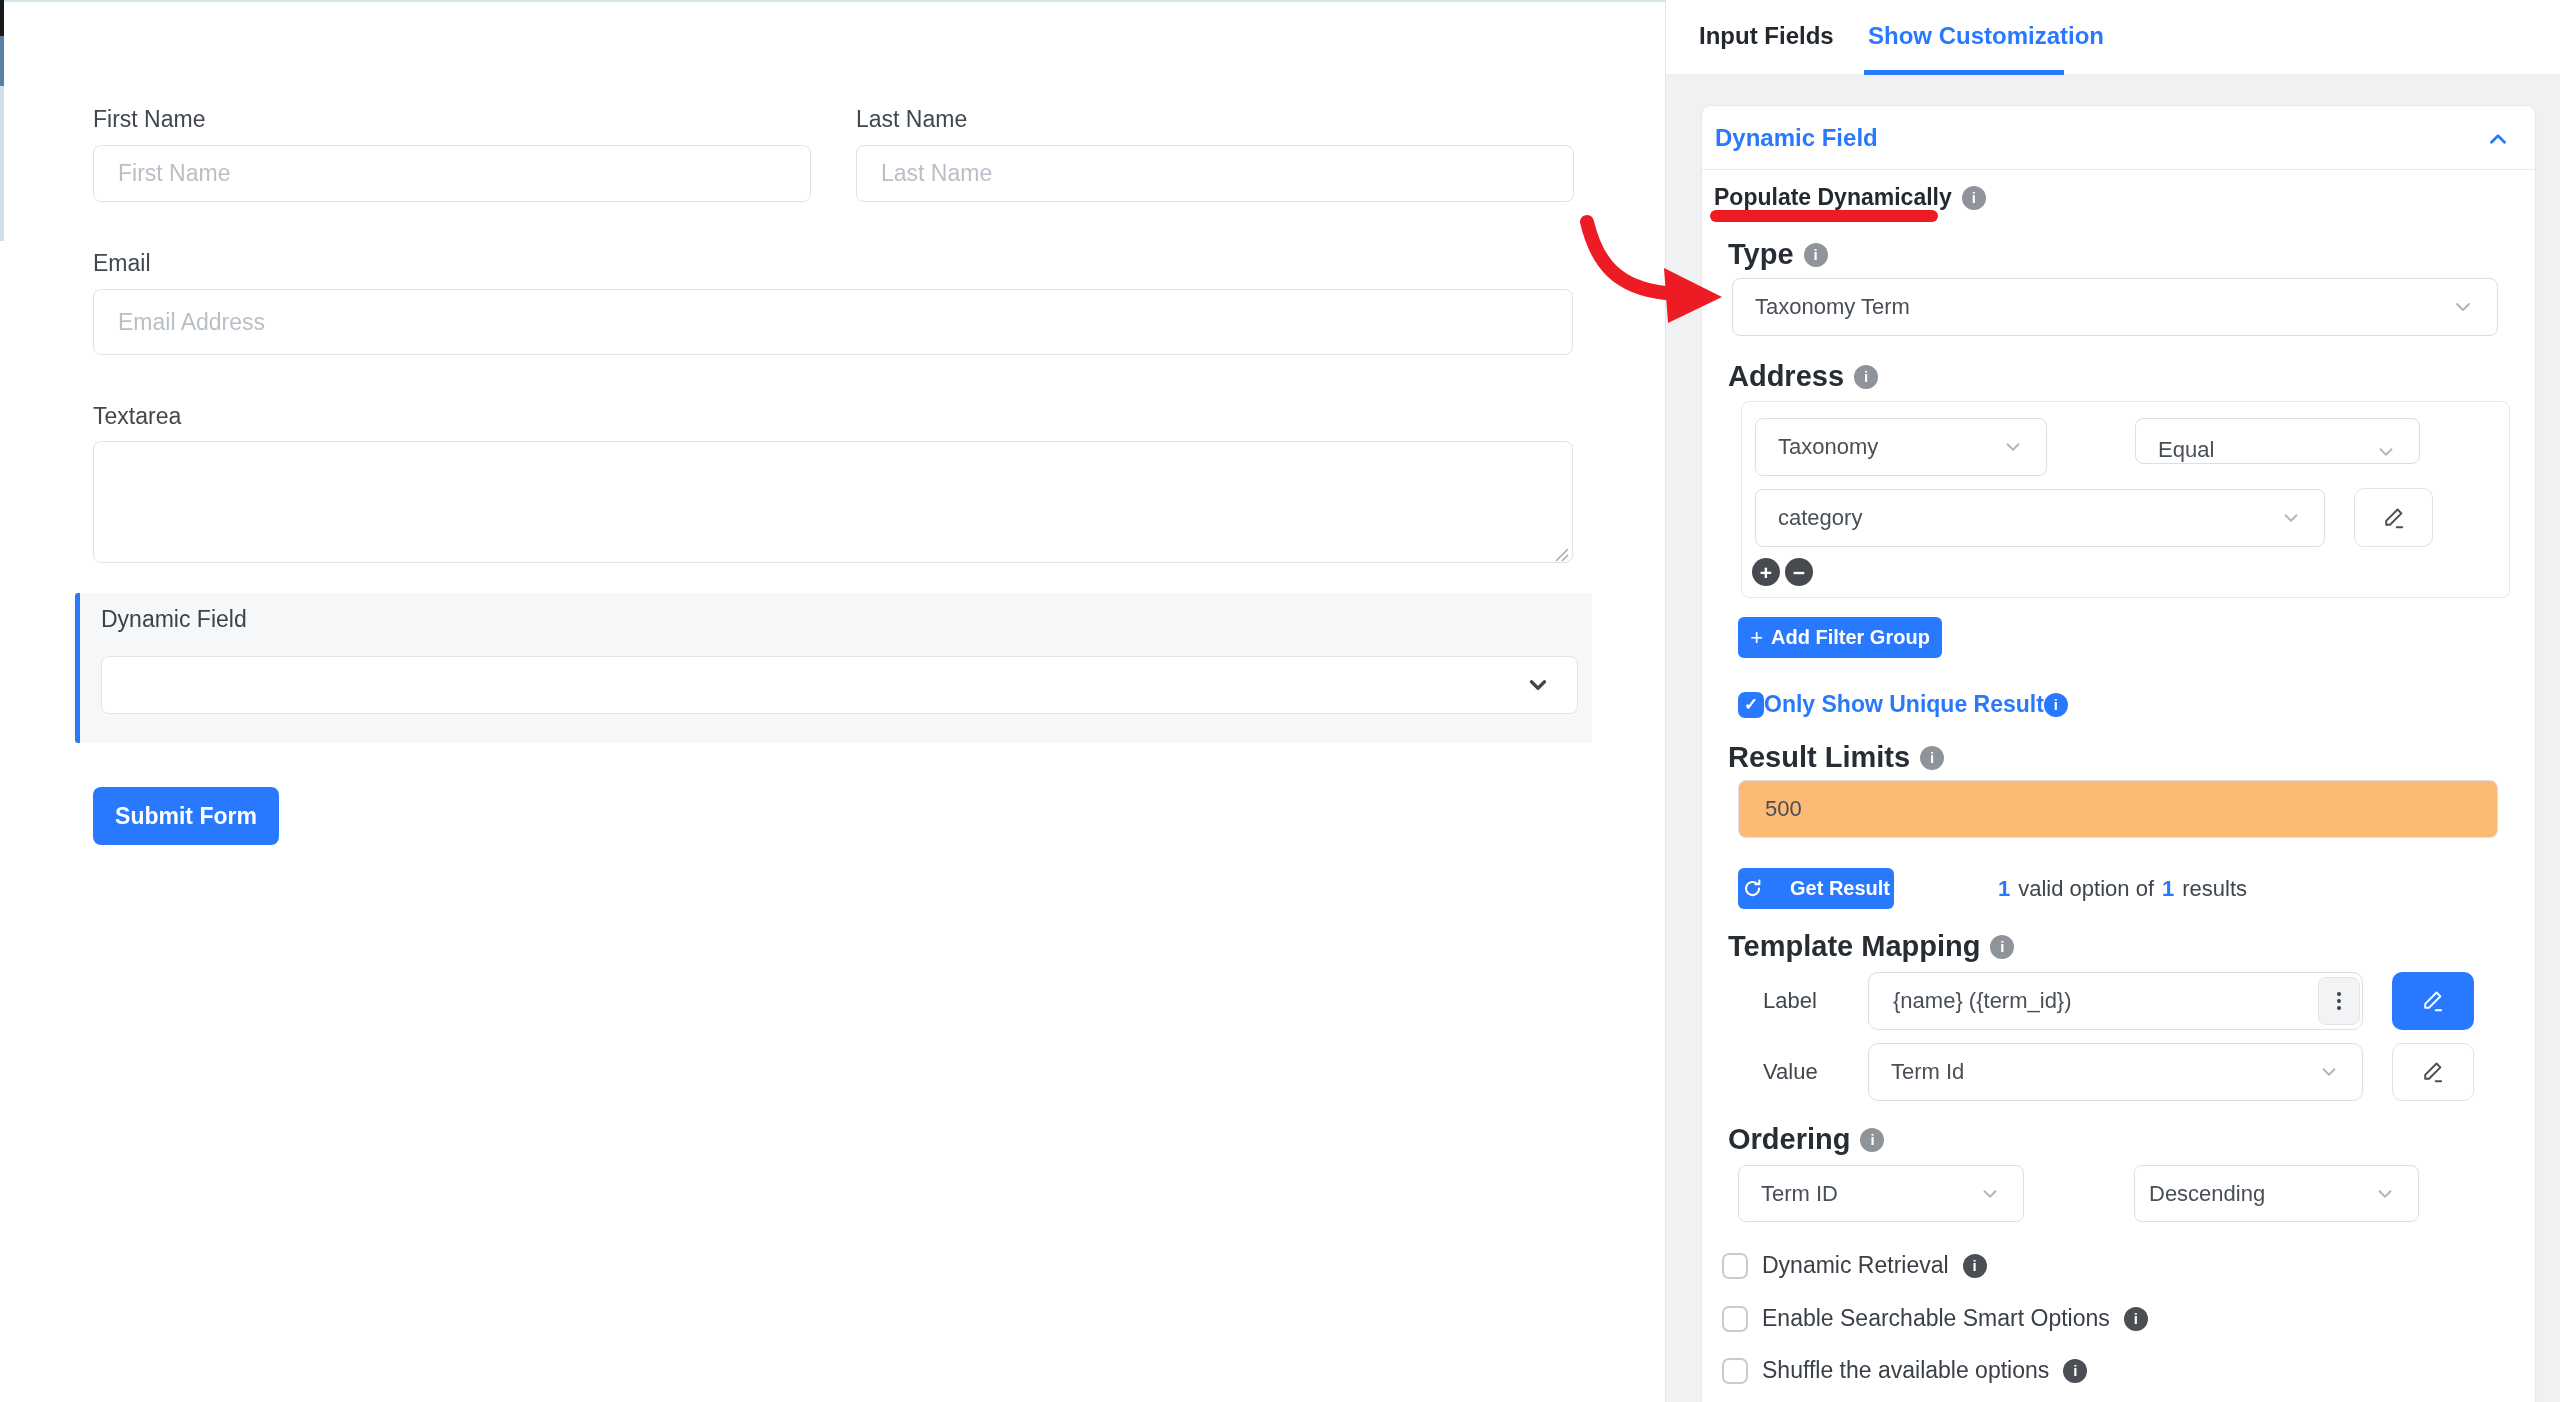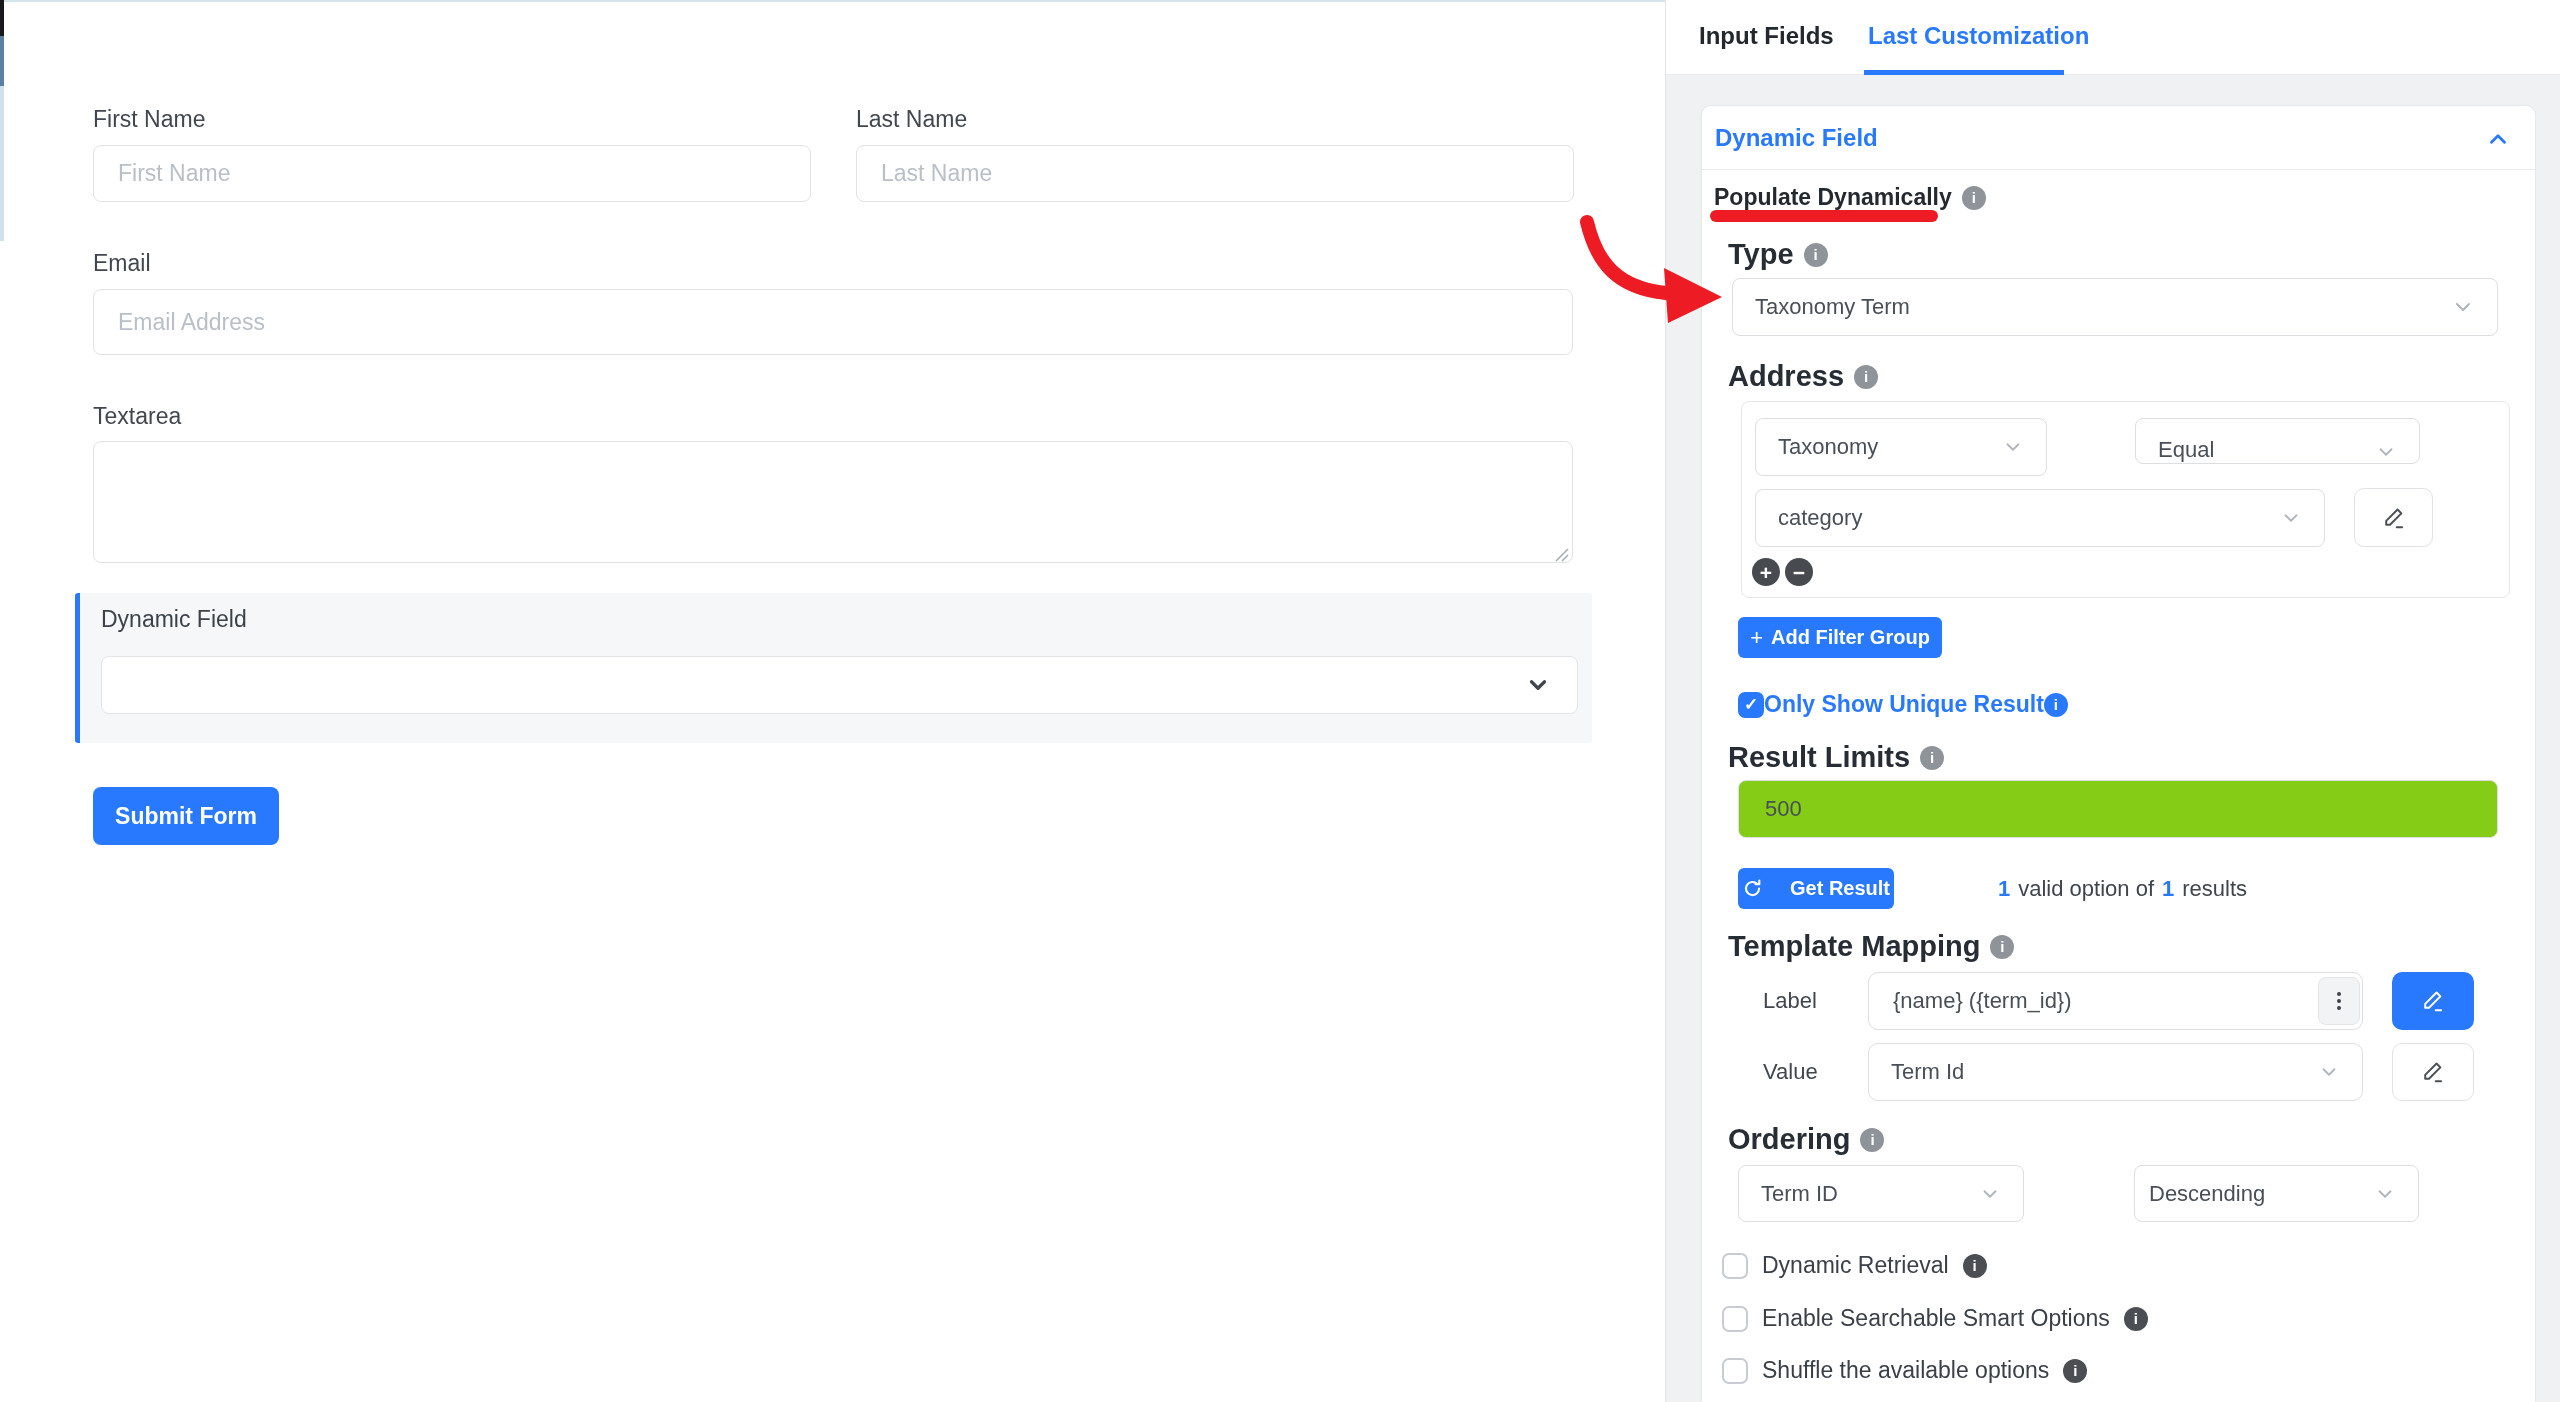--- a/index.html
+++ b/index.html
@@ -101,21 +101,21 @@
 
   .cb{width:26px;height:26px;border:2px solid #c8ccd2;border-radius:7px;background:#fff;
     display:inline-flex;align-items:center;justify-content:center;cursor:pointer;flex:0 0 auto;}
   .cb.checked{background:#2979ff;border-color:#2979ff;}
   .cb.checked::after{content:"\2713";color:#fff;font-size:17px;font-weight:700;}
 
   .unique-row{position:absolute;left:36px;top:585px;display:flex;align-items:center;gap:0;}
   .unique-label{font-size:23px;font-weight:600;color:#2979ff;}
 
   .rl-input{position:absolute;left:36px;top:674px;width:760px;height:58px;border:1px solid #dcdee2;
-    border-radius:8px;background:#84cc16;font-family:"Liberation Sans",sans-serif;
+    border-radius:8px;background:#fdba74;font-family:"Liberation Sans",sans-serif;
     font-size:22px;color:#484f57;padding:0 26px;outline:none;}
 
   .get-result-btn{position:absolute;left:36px;top:762px;width:156px;height:41px;background:#2979ff;
     border:none;border-radius:6px;color:#fff;font-size:20px;font-weight:600;cursor:pointer;
     display:flex;align-items:center;justify-content:center;gap:27px;
     font-family:"Liberation Sans",sans-serif;}
   .result-summary{position:absolute;left:296px;top:770px;display:flex;gap:8px;
     font-size:22px;color:#3e454c;}
   .rs-num{color:#2979ff;font-weight:600;}
 
@@ -179,21 +179,21 @@
   </div>
 
   <svg class="red-arrow" width="195" height="145" viewBox="0 0 195 145">
     <path d="M35 30 C 45 72, 66 96, 114 101" fill="none" stroke="#ed1c24" stroke-width="14" stroke-linecap="round"></path>
     <polygon points="112,76 170,105 116,131" fill="#ed1c24"></polygon>
   </svg>
 
   <div class="panel">
     <div class="tabbar">
       <div class="tab t1">Input Fields</div>
-      <div class="tab t2">Last Customization</div>
+      <div class="tab t2">Show Customization</div>
       <div class="tab-underline"></div>
     </div>
 
     <div class="panel-body">
       <div class="card">
 
         <div class="card-header">
           <span class="card-title">Dynamic Field</span>
           <svg class="collapse" width="26" height="26" viewBox="0 0 24 24" fill="none" stroke="#2979ff" stroke-width="2.6" stroke-linecap="round" stroke-linejoin="round">
               <path d="M6 15l6-6 6 6"></path>

